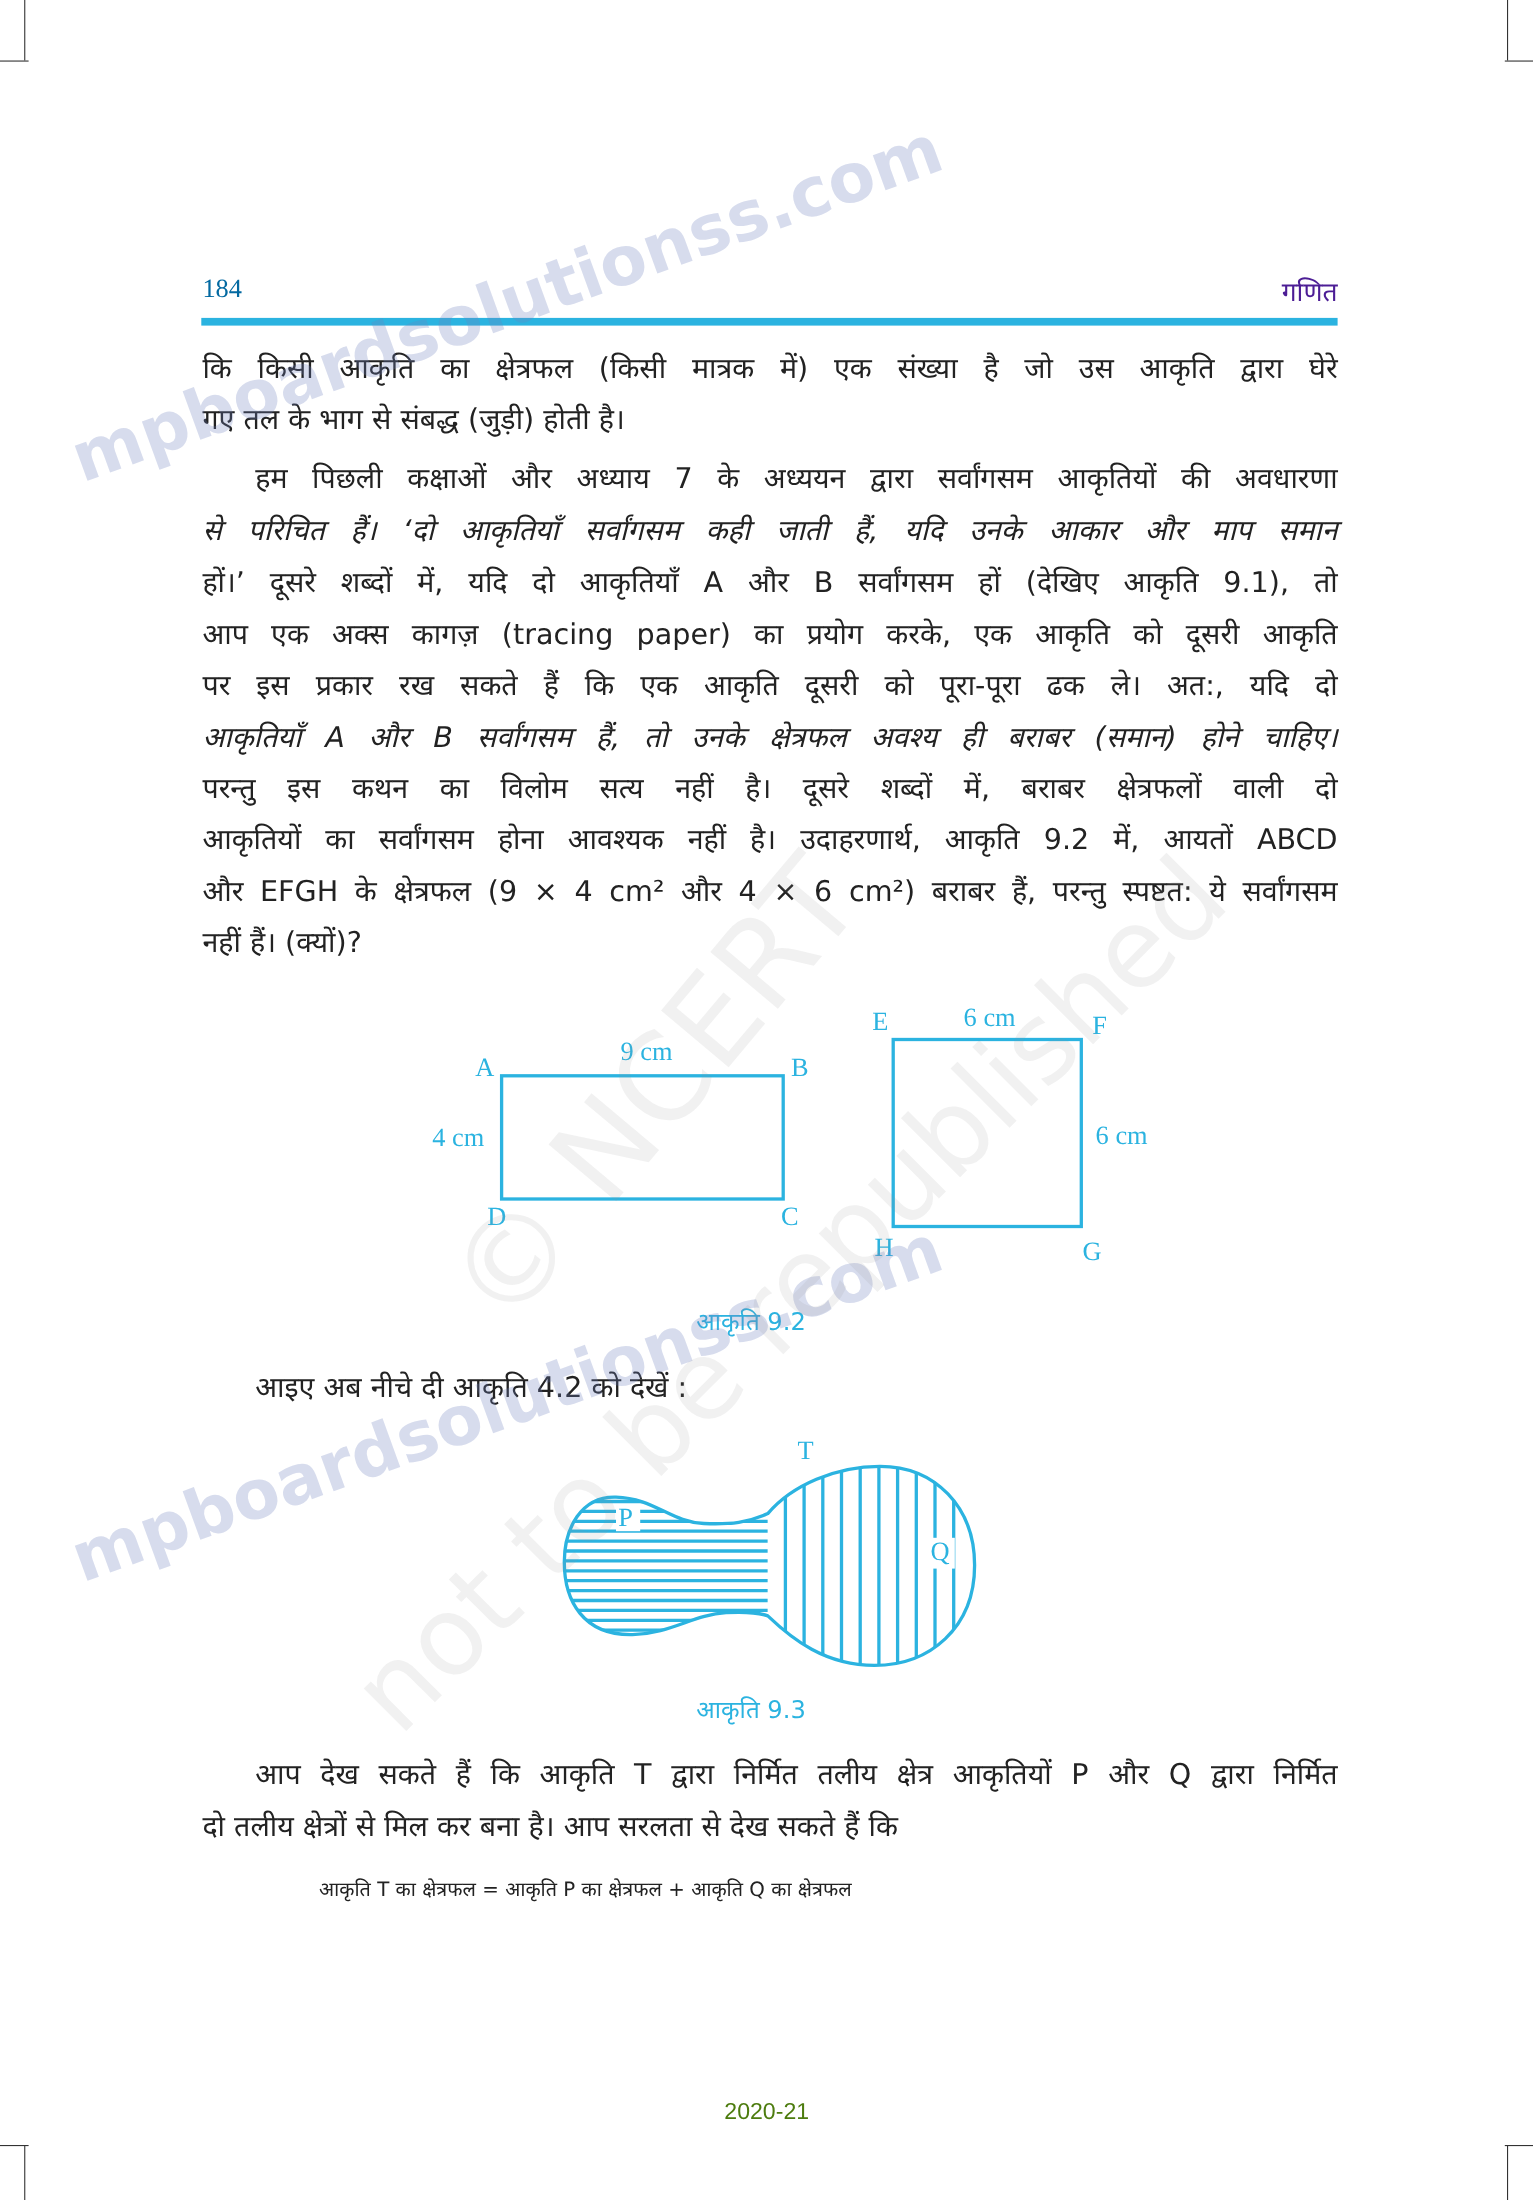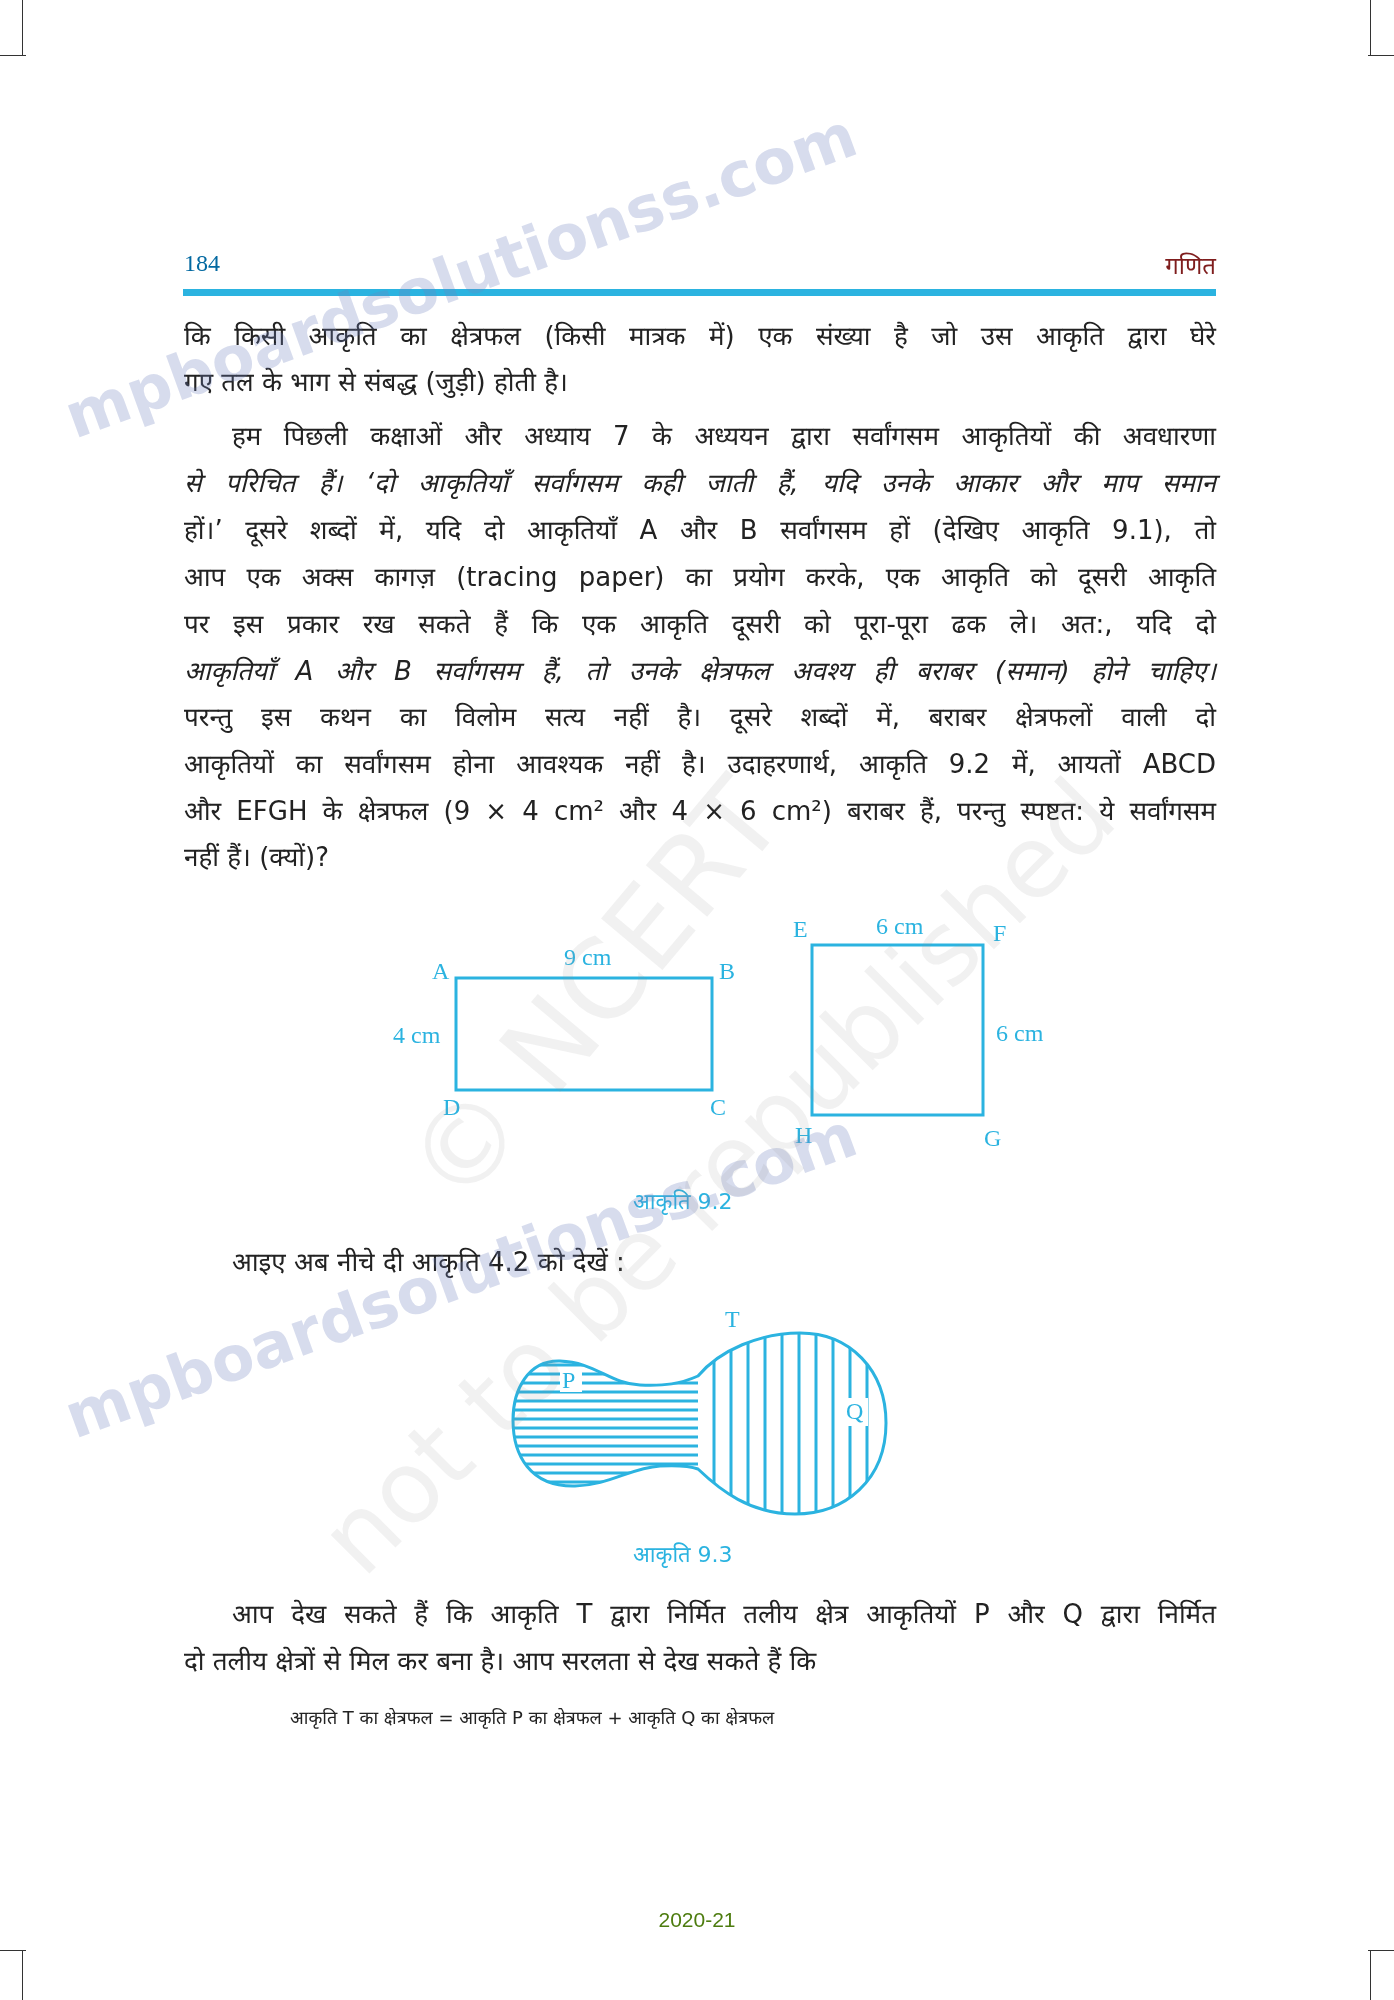--- a/index.html
+++ b/index.html
@@ -1,19 +1,19 @@
 <!DOCTYPE html>
 <html><head>
 <meta charset="utf-8">
 <style>
   html,body{margin:0;padding:0;background:#fff;}
   body{width:1394px;height:2000px;position:relative;overflow:hidden;font-family:"DejaVu Serif",serif;color:#222;}
   .crop{position:absolute;background:#333;}
   .hdr-num{position:absolute;left:184px;top:250px;font-size:24px;color:#0369a1;font-family:"Liberation Serif",serif;}
-  .hdr-title{position:absolute;right:178px;top:248px;font-size:24px;color:#7f1d1d;font-family:"DejaVu Sans",sans-serif;}
+  .hdr-title{position:absolute;right:178px;top:248px;font-size:24px;color:#4c1d95;font-family:"DejaVu Sans",sans-serif;}
   .rule{position:absolute;left:183px;top:289px;width:1033px;height:7px;background:#2bb3e0;}
   .line{position:absolute;left:184px;width:1032px;font-size:26px;line-height:36px;white-space:nowrap;text-align:justify;text-align-last:justify;font-family:"DejaVu Sans",sans-serif;letter-spacing:0;}
   .line.indent{left:232px;width:984px;}
   .line.last{text-align-last:left;}
   .it{font-style:italic;}
   .fig{position:absolute;left:0;top:0;}
   .lbl{position:absolute;font-family:"Liberation Serif",serif;font-size:24px;color:#2bb3e0;}
   .cap{position:absolute;font-family:"DejaVu Sans",sans-serif;font-size:22px;color:#2bb3e0;}
   .eq{position:absolute;left:290px;top:1705px;font-size:18px;font-family:"DejaVu Sans",sans-serif;white-space:nowrap;}
   .footer{position:absolute;left:0;width:1394px;top:1908px;text-align:center;font-family:"Liberation Sans",sans-serif;font-size:21px;color:#4d7c0f;}

